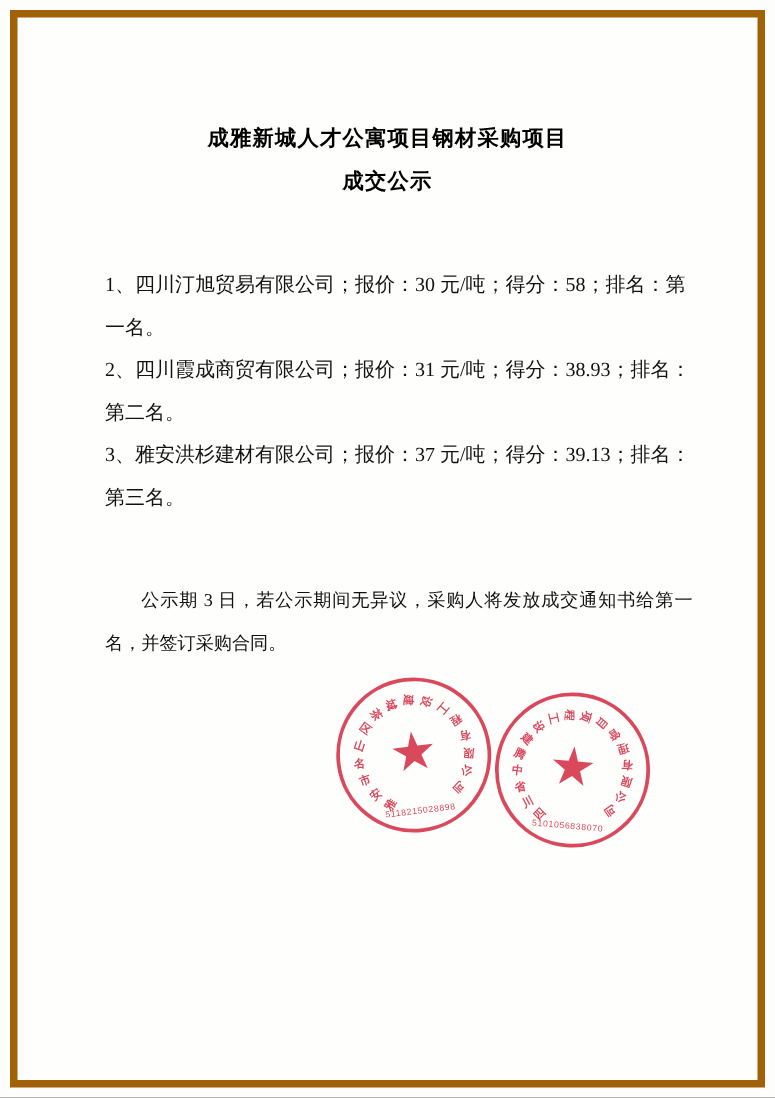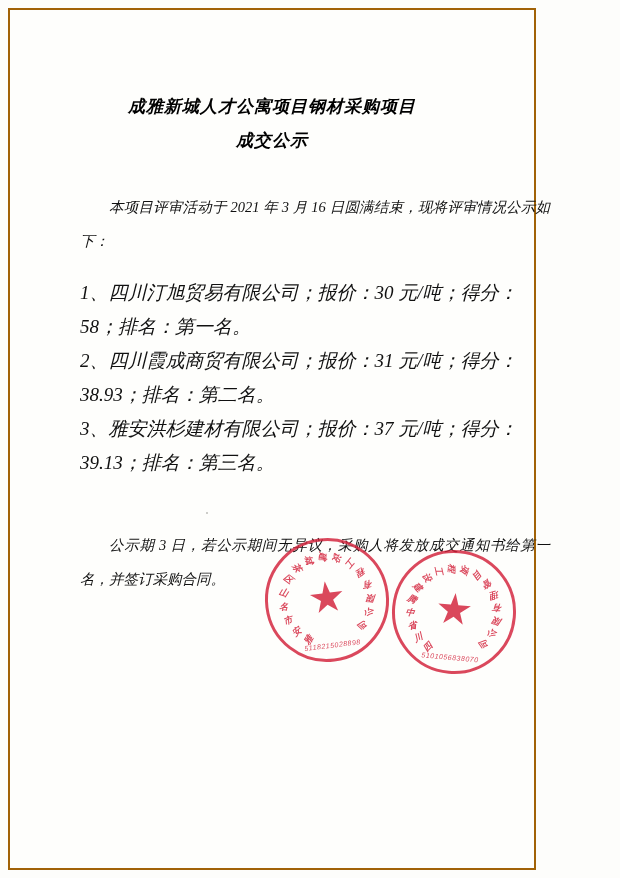--- a/index.html
+++ b/index.html
@@ -14,26 +14,25 @@
     background: #fdfdfb;
     overflow: hidden;
     font-family: "Liberation Serif", "DejaVu Serif", serif;
     color: #111;
     box-sizing: border-box;
   }
   .sheet {
     position: absolute;
     left: 8px;
     top: 8px;
-    width: 528px;
+    width: 604px;
     height: 862px;
     background: #fefefc;
-    border: 2px solid #a16207;
+    border: 6px solid #a16207;
     box-sizing: border-box;
-    font-style: italic;
   }
   .title-block {
     position: absolute;
     left: 0;
     top: 80px;
     width: 100%;
     text-align: center;
   }
   .title-line {
     font-size: 17px;
@@ -53,21 +52,21 @@
     line-height: 34px;
     color: #111;
     text-align: justify;
   }
   .para.indent {
     text-indent: 2em;
   }
   .spacer-sm { height: 18px; }
   .spacer-md { height: 30px; }
   .list-item {
-    font-size: 19px;
+    font-size: 16px;
     line-height: 34px;
     color: #111;
   }
   .sign-block {
     position: absolute;
     left: 70px;
     top: 520px;
     width: 470px;
     text-align: right;
   }
@@ -138,21 +137,20 @@
 
 <div class="page">
   <div class="sheet">
 
     <div class="title-block">
       <div class="title-line">成雅新城人才公寓项目钢材采购项目</div>
       <div class="title-line">成交公示</div>
     </div>
 
     <div class="body-block">
-      <div class="para indent">本项目评审活动于 2021 年 3 月 16 日圆满结束，现将评审情况公示如下：</div>
       <div class="spacer-sm"></div>
       <div class="list-item">1、四川汀旭贸易有限公司；报价：30 元/吨；得分：58；排名：第一名。</div>
       <div class="list-item">2、四川霞成商贸有限公司；报价：31 元/吨；得分：38.93；排名：第二名。</div>
       <div class="list-item">3、雅安洪杉建材有限公司；报价：37 元/吨；得分：39.13；排名：第三名。</div>
       <div class="spacer-md"></div>
       <div class="spacer-sm"></div>
       <div class="para indent">公示期 3 日，若公示期间无异议，采购人将发放成交通知书给第一名，并签订采购合同。</div>
     </div>
 
 

